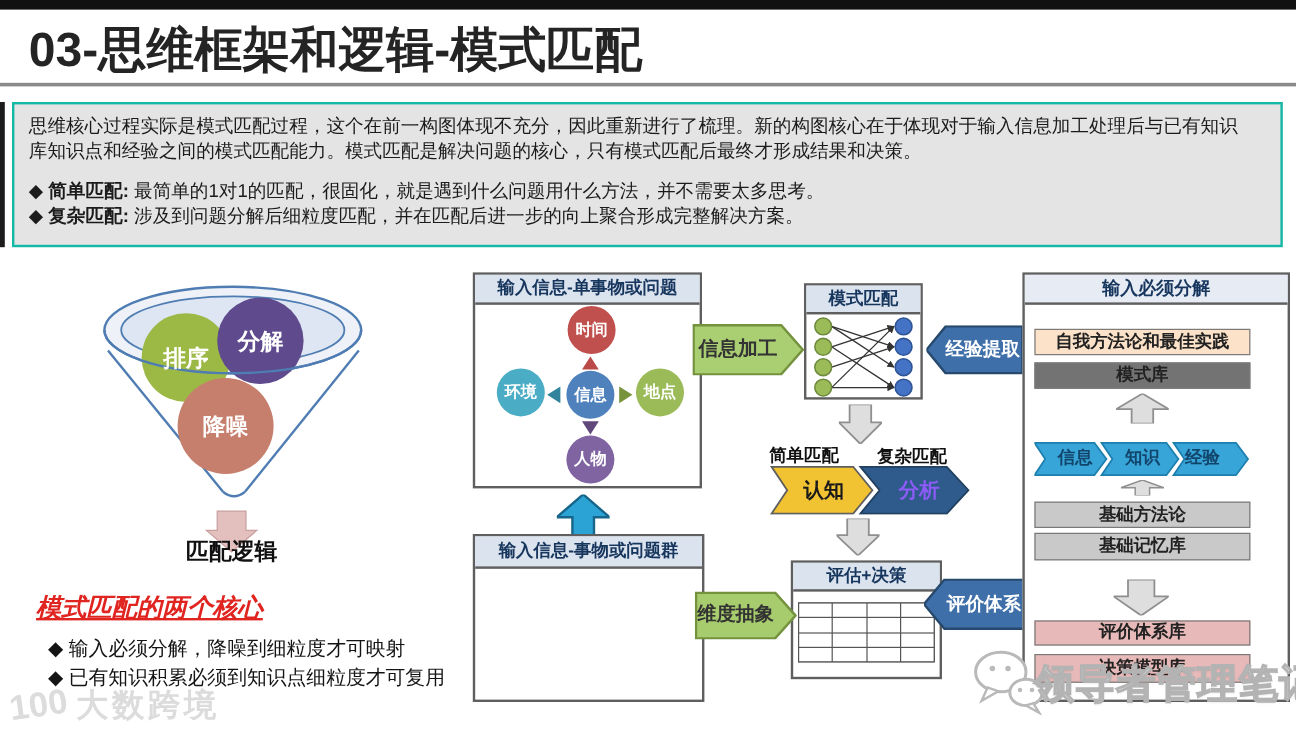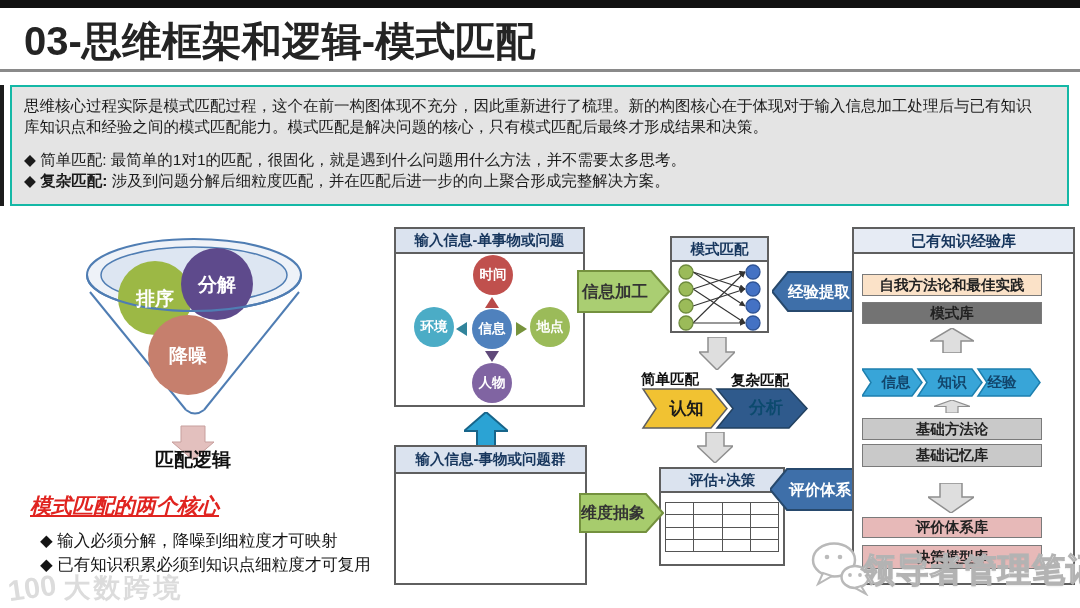--- a/index.html
+++ b/index.html
@@ -25,21 +25,21 @@
 <div class="slide">
 
   <div class="abs" style="left:0;top:0;width:1080px;height:8px;background:#111;"></div>
   <div class="abs" style="left:24px;top:14px;font-size:40px;font-weight:900;color:#242424;">03-思维框架和逻辑-模式匹配</div>
   <div class="abs" style="left:0;top:69px;width:1080px;height:3px;background:#8a8a8a;"></div>
 
   <div class="abs" style="left:0;top:85px;width:4px;height:121px;background:#1c1c1c;"></div>
   <div class="abs" style="left:10px;top:85px;width:1059px;height:121px;background:#e4e4e4;border:2px solid #14b8a6;box-sizing:border-box;padding:8px 24px 0 12px;">
     <div style="font-size:15.5px;line-height:1.38;color:#1b1b1b;margin-bottom:11px;">思维核心过程实际是模式匹配过程，这个在前一构图体现不充分，因此重新进行了梳理。新的构图核心在于体现对于输入信息加工处理后与已有知识库知识点和经验之间的模式匹配能力。模式匹配是解决问题的核心，只有模式匹配后最终才形成结果和决策。</div>
     <div style="font-size:15.5px;line-height:1.4;color:#1b1b1b;">
-      <span style="font-weight:400;text-align:right;">◆ 简单匹配:</span><span> 最简单的1对1的匹配，很固化，就是遇到什么问题用什么方法，并不需要太多思考。</span>
+      <span style="font-weight:700;text-align:right;">◆ 简单匹配:</span><span> 最简单的1对1的匹配，很固化，就是遇到什么问题用什么方法，并不需要太多思考。</span>
     </div>
     <div style="font-size:15.5px;line-height:1.4;color:#1b1b1b;">
       <span style="font-weight:800;text-align:center;">◆ 复杂匹配:</span><span> 涉及到问题分解后细粒度匹配，并在匹配后进一步的向上聚合形成完整解决方案。</span>
     </div>
   </div>
 
   <svg class="abs" style="left:80px;top:230px;" width="240" height="245" viewBox="0 0 240 245">
     <ellipse cx="114" cy="45" rx="107" ry="36" fill="#eef2f8" stroke="#4f7db3" stroke-width="2"></ellipse>
     <ellipse cx="114" cy="45" rx="93" ry="28" fill="#dde6f2" stroke="#4f7db3" stroke-width="1.5"></ellipse>
     <path d="M10,62 L106,180" stroke="#4f7db3" stroke-width="2" fill="none"></path>
@@ -135,21 +135,21 @@
 
   <div class="abs" style="left:641px;top:370px;font-size:14.5px;font-weight:800;color:#111;">简单匹配</div>
   <div class="abs" style="left:731px;top:371px;font-size:14.5px;font-weight:800;color:#111;">复杂匹配</div>
 
   <div class="abs" style="left:641px;top:388px;width:168px;height:41px;">
     <svg width="168" height="41" viewBox="0 0 168 41">
       <polygon points="2,1 70,1 86,20.5 70,40 2,40 15,20.5" fill="#f1c232" stroke="#5f5f5f" stroke-width="1.5"></polygon>
       <polygon points="76,1 148,1 166,20.5 148,40 76,40 92,20.5" fill="#2f5a8c" stroke="#22405f" stroke-width="1.5"></polygon>
     </svg>
     <div class="flowlabel" style="left:18px;top:0;width:55px;height:41px;line-height:41px;font-size:17px;color:#1a1a1a;">认知</div>
-    <div class="flowlabel" style="left:96px;top:0;width:58px;height:41px;line-height:41px;font-size:17px;color:#0c4a6e;font-family:Liberation Mono, monospace;">分析</div>
+    <div class="flowlabel" style="left:96px;top:0;width:58px;height:41px;line-height:41px;font-size:17px;color:#8b5cf6;">分析</div>
   </div>
 
   <svg class="abs" style="left:697px;top:432px;" width="36" height="31" viewBox="0 0 36 31">
     <polygon points="9,0 27,0 27,14 36,14 18,31 0,14 9,14" fill="#dedede" stroke="#8f8f8f" stroke-width="1.5"></polygon>
   </svg>
 
   <div class="abs panelbox" style="left:659px;top:467px;width:126px;height:99px;">
     <div class="hdr" style="height:22px;line-height:22px;">评估+决策</div>
     <div style="width:112px;height:48px;margin:9px auto 0;display:grid;grid-template-columns:repeat(4,1fr);grid-template-rows:repeat(4,1fr);gap:1px;background:#555;border:1px solid #555;">
       <div class="cell"></div>
@@ -171,29 +171,29 @@
     </div>
   </div>
 
   <div class="abs" style="left:579px;top:493px;width:85px;height:40px;">
     <svg width="85" height="40" viewBox="0 0 85 40">
       <polygon points="1,1 67,1 84,20 67,39 1,39" fill="#a7cc6d" stroke="#74913e" stroke-width="2"></polygon>
     </svg>
     <div class="flowlabel" style="left:0;top:0;width:68px;height:40px;line-height:40px;font-size:16px;color:#333;">维度抽象</div>
   </div>
 
-  <div class="abs" style="left:770px;top:468px;width:86px;height:28px;font-family:Liberation Serif, serif;">
+  <div class="abs" style="left:770px;top:482px;width:86px;height:28px;font-family:Liberation Serif, serif;">
     <svg width="86" height="43" viewBox="0 0 86 43">
       <polygon points="0,21.5 17,1 85,1 85,42 17,42" fill="#3e6fa9" stroke="#27496d" stroke-width="2"></polygon>
     </svg>
     <div class="flowlabel" style="left:15px;top:0;width:70px;height:43px;line-height:43px;font-size:15.5px;color:#fff;">评价体系</div>
   </div>
 
   <div class="abs panelbox" style="left:852px;top:227px;width:223px;height:358px;">
-    <div class="hdr" style="height:23px;line-height:23px;font-size:15px;background:#e6ebf4;">已有知识经验库</div>
+    <div class="hdr" style="height:23px;line-height:23px;font-size:15px;background:#e6ebf4;">输入必须分解</div>
     <div class="item abs" style="left:8px;top:45px;width:180px;height:22px;line-height:20px;background:#fbe2c8;">自我方法论和最佳实践</div>
     <div class="item abs" style="left:8px;top:73px;width:180px;height:22px;line-height:20px;background:#737373;">模式库</div>
     <svg class="abs" style="left:76px;top:99px;" width="44" height="25" viewBox="0 0 44 25">
       <polygon points="22,0 44,13 31,13 31,25 13,25 13,13 0,13" fill="#dedede" stroke="#8f8f8f" stroke-width="1.5"></polygon>
     </svg>
     <div class="abs" style="left:8px;top:139px;width:180px;height:29px;">
       <svg width="180" height="29" viewBox="0 0 180 29">
         <polygon points="0,1 50,1 60,14.5 50,28 0,28 9,14.5" fill="#38a5d8" stroke="#1d7fae" stroke-width="1.5"></polygon>
         <polygon points="56,1 110,1 120,14.5 110,28 56,28 65,14.5" fill="#38a5d8" stroke="#1d7fae" stroke-width="1.5"></polygon>
         <polygon points="116,1 168,1 178,14.5 168,28 116,28 125,14.5" fill="#38a5d8" stroke="#1d7fae" stroke-width="1.5"></polygon>

